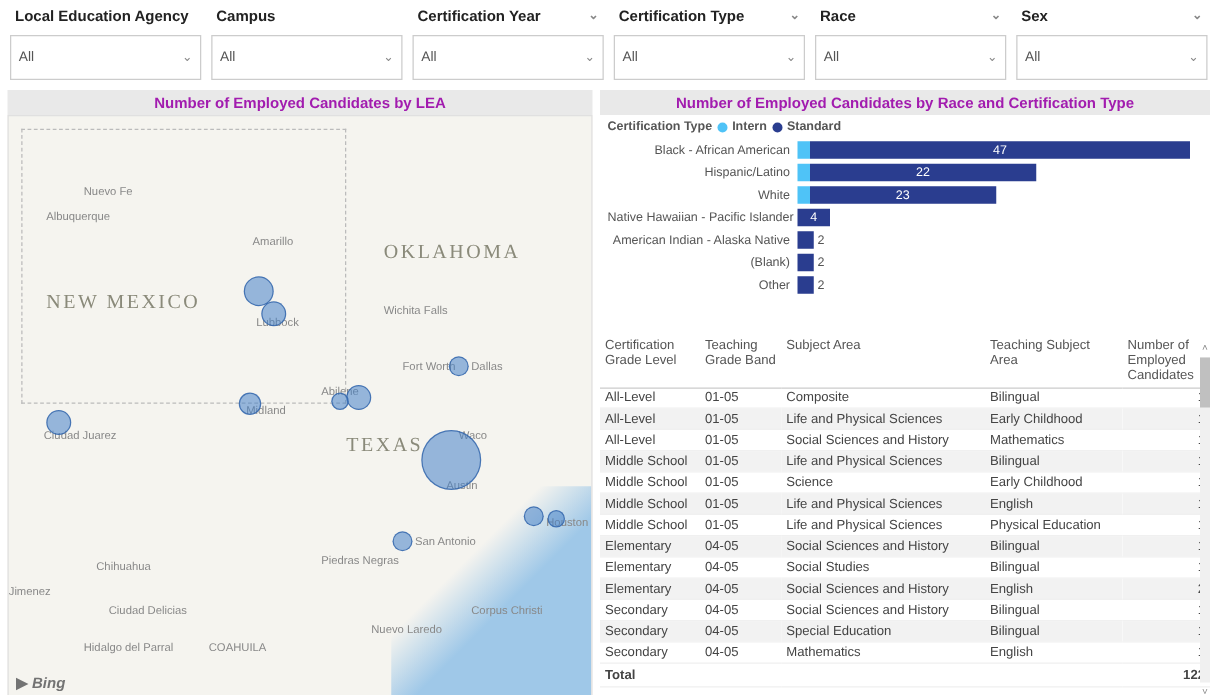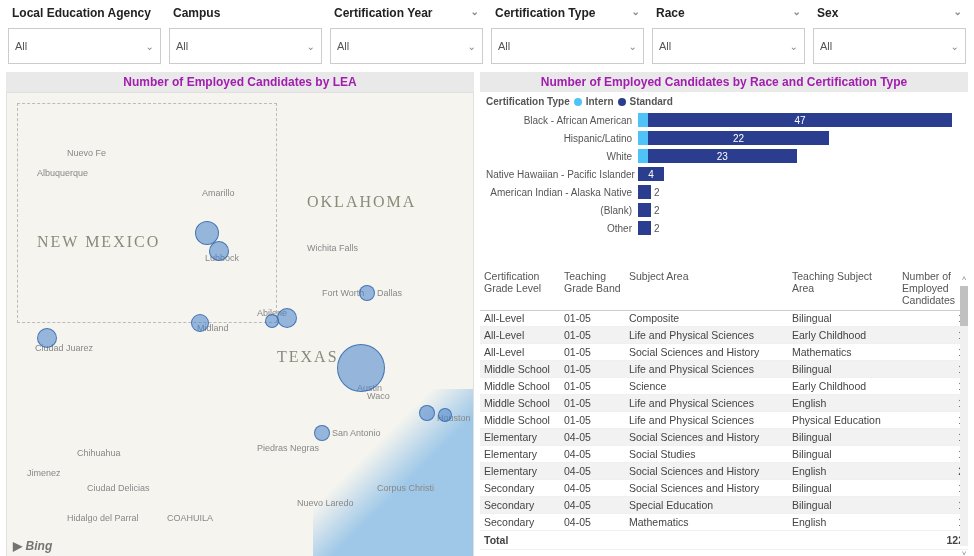--- a/index.html
+++ b/index.html
@@ -120,33 +120,33 @@
         <div class="map-label" style="left: 270px; top: 255px; font-size: 16px;">TEXAS</div>
         <div class="map-city" style="left: 60px; top: 55px;">Nuevo Fe</div>
         <div class="map-city" style="left: 30px; top: 75px;">Albuquerque</div>
         <div class="map-city" style="left: 195px; top: 95px;">Amarillo</div>
         <div class="map-city" style="left: 198px; top: 160px;">Lubbock</div>
         <div class="map-city" style="left: 300px; top: 150px;">Wichita Falls</div>
         <div class="map-city" style="left: 315px; top: 195px;">Fort Worth</div>
         <div class="map-city" style="left: 370px; top: 195px;">Dallas</div>
         <div class="map-city" style="left: 250px; top: 215px;">Abilene</div>
         <div class="map-city" style="left: 190px; top: 230px;">Midland</div>
-        <div class="map-city" style="left: 360px; top: 250px; margin-top: 48px;">Waco</div>
+        <div class="map-city" style="left: 360px; top: 250px;">Waco</div>
         <div class="map-city" style="left: 350px; top: 290px;">Austin</div>
         <div class="map-city" style="left: 430px; top: 320px;">Houston</div>
         <div class="map-city" style="left: 325px; top: 335px;">San Antonio</div>
         <div class="map-city" style="left: 250px; top: 350px;">Piedras Negras</div>
         <div class="map-city" style="left: 290px; top: 405px;">Nuevo Laredo</div>
         <div class="map-city" style="left: 370px; top: 390px;">Corpus Christi</div>
         <div class="map-city" style="left: 70px; top: 355px;">Chihuahua</div>
         <div class="map-city" style="left: 80px; top: 390px;">Ciudad Delicias</div>
         <div class="map-city" style="left: 28px; top: 250px;">Ciudad Juarez</div>
         <div class="map-city" style="left: 60px; top: 420px;">Hidalgo del Parral</div>
         <div class="map-city" style="left: 160px; top: 420px;">COAHUILA</div>
-        <div class="map-city" style="left: 20px; top: 375px;">Jimenez</div>
+        <div class="map-city" style="left: 0; top: 375px;">Jimenez</div>
         <div class="bubble" style="left: 188px; top: 128px; width: 24px; height: 24px;"></div>
         <div class="bubble" style="left: 202px; top: 148px; width: 20px; height: 20px;"></div>
         <div class="bubble" style="left: 352px; top: 192px; width: 16px; height: 16px;"></div>
         <div class="bubble" style="left: 270px; top: 215px; width: 20px; height: 20px;"></div>
         <div class="bubble" style="left: 258px; top: 221px; width: 14px; height: 14px;"></div>
         <div class="bubble" style="left: 184px; top: 221px; width: 18px; height: 18px;"></div>
         <div class="bubble" style="left: 330px; top: 251px; width: 48px; height: 48px;"></div>
         <div class="bubble" style="left: 412px; top: 312px; width: 16px; height: 16px;"></div>
         <div class="bubble" style="left: 431px; top: 315px; width: 14px; height: 14px;"></div>
         <div class="bubble" style="left: 307px; top: 332px; width: 16px; height: 16px;"></div>

